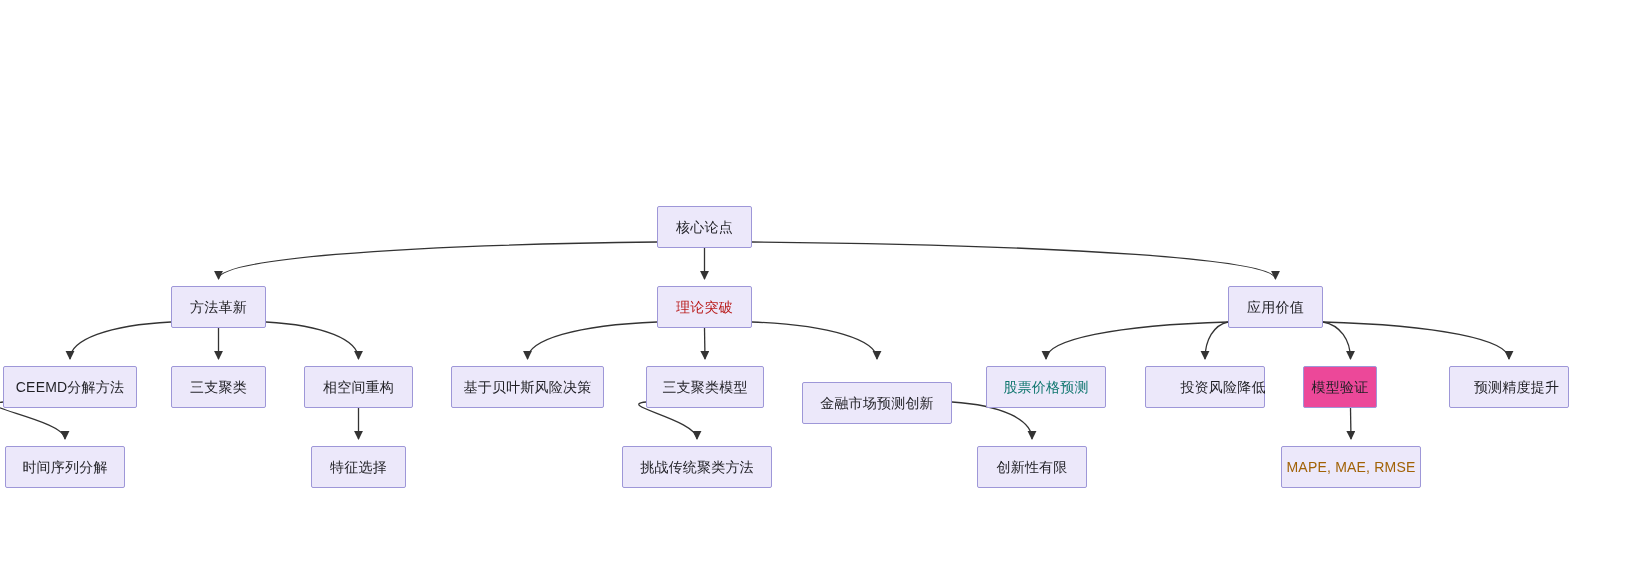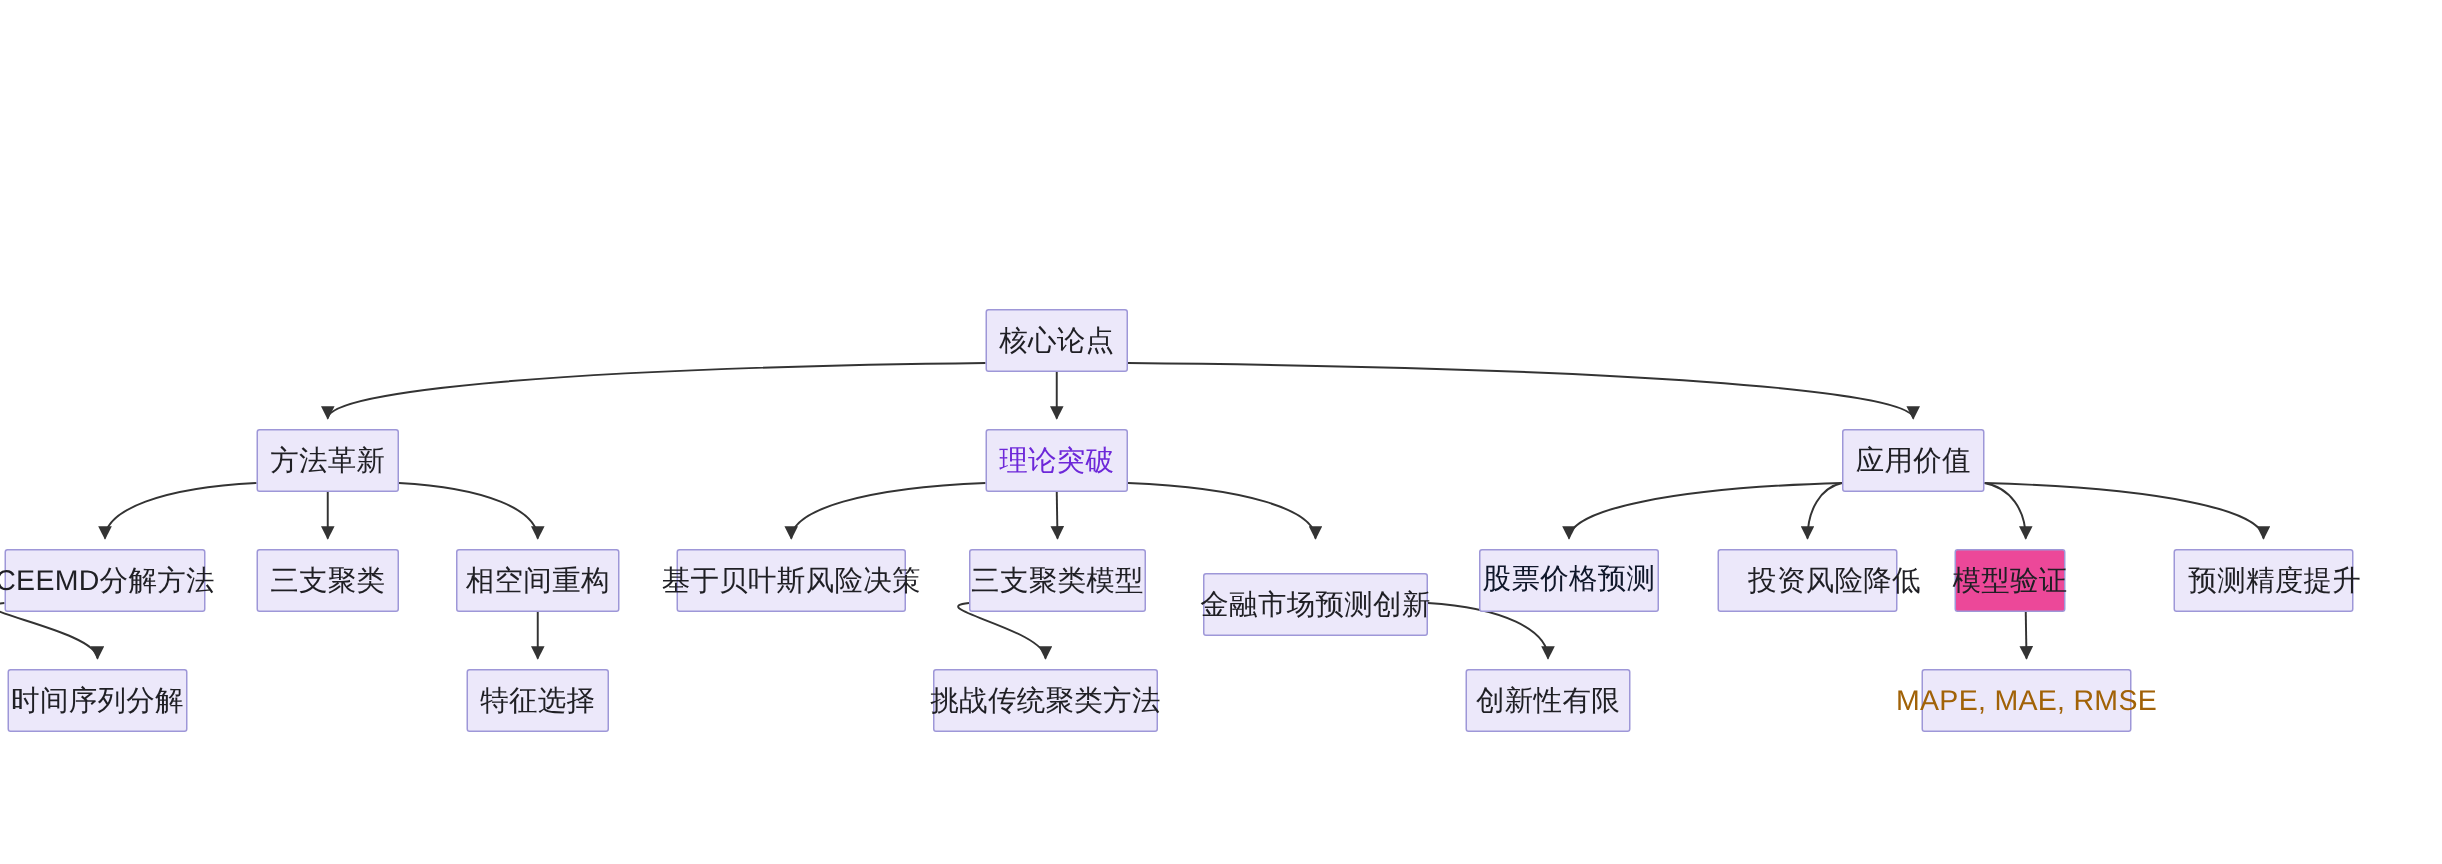--- a/index.html
+++ b/index.html
@@ -31,21 +31,21 @@
   .node {
     position: absolute;
     box-sizing: border-box;
     background: #ece8fa;
     border: 1px solid #9e97d8;
     border-radius: 2px;
     display: flex;
     align-items: center;
     justify-content: center;
     color: #1f1f24;
-    font-size: 19px;
+    font-size: 14px;
     line-height: 1;
     letter-spacing: 0.2px;
     white-space: nowrap;
     user-select: none;
   }
   .node-label {
     display: block;
     pointer-events: none;
   }
 </style>
@@ -80,21 +80,21 @@
         <path class="edge-path" d="M 1350.5 408 L 1351 439" stroke="#333333" marker-end="url(#arrow)"></path>
       </g>
   </svg>
   <div id="nodes">
       <div class="node" style="left: 657px; top: 206px; width: 95px; height: 42px; background: rgb(236, 232, 250); border-color: rgb(158, 151, 216); color: rgb(31, 31, 36);">
         <span class="node-label">核心论点</span>
       </div>
       <div class="node" style="left: 171px; top: 286px; width: 95px; height: 42px; background: rgb(236, 232, 250); border-color: rgb(158, 151, 216); color: rgb(31, 31, 36);">
         <span class="node-label">方法革新</span>
       </div>
-      <div class="node" style="left: 657px; top: 286px; width: 95px; height: 42px; background: rgb(236, 232, 250); border-color: rgb(158, 151, 216); color: #6d28d9;">
+      <div class="node" style="left: 657px; top: 286px; width: 95px; height: 42px; background: rgb(236, 232, 250); border-color: rgb(158, 151, 216); color: #b91c1c;">
         <span class="node-label">理论突破</span>
       </div>
       <div class="node" style="left: 1228px; top: 286px; width: 95px; height: 42px; background: rgb(236, 232, 250); border-color: rgb(158, 151, 216); color: rgb(31, 31, 36);">
         <span class="node-label">应用价值</span>
       </div>
       <div class="node" style="left: 3px; top: 366px; width: 134px; height: 42px; background: rgb(236, 232, 250); border-color: rgb(158, 151, 216); color: rgb(31, 31, 36);">
         <span class="node-label">CEEMD分解方法</span>
       </div>
       <div class="node" style="left: 171px; top: 366px; width: 95px; height: 42px; background: rgb(236, 232, 250); border-color: rgb(158, 151, 216); color: rgb(31, 31, 36);">
         <span class="node-label">三支聚类</span>
@@ -104,21 +104,21 @@
       </div>
       <div class="node" style="left: 451px; top: 366px; width: 153px; height: 42px; background: rgb(236, 232, 250); border-color: rgb(158, 151, 216); color: rgb(31, 31, 36);">
         <span class="node-label">基于贝叶斯风险决策</span>
       </div>
       <div class="node" style="left: 646px; top: 366px; width: 118px; height: 42px; background: rgb(236, 232, 250); border-color: rgb(158, 151, 216); color: rgb(31, 31, 36);">
         <span class="node-label">三支聚类模型</span>
       </div>
       <div class="node" style="left: 802px; top: 366px; width: 150px; height: 42px; background: rgb(236, 232, 250); border-color: rgb(158, 151, 216); color: rgb(31, 31, 36); margin-top: 16px;">
         <span class="node-label">金融市场预测创新</span>
       </div>
-      <div class="node" style="left: 986px; top: 366px; width: 120px; height: 42px; background: rgb(236, 232, 250); border-color: rgb(158, 151, 216); color: #0f172a; font-family: Liberation Mono, monospace;">
+      <div class="node" style="left: 986px; top: 366px; width: 120px; height: 42px; background: rgb(236, 232, 250); border-color: rgb(158, 151, 216); color: #0f766e;">
         <span class="node-label">股票价格预测</span>
       </div>
       <div class="node" style="left: 1145px; top: 366px; width: 120px; height: 42px; background: rgb(236, 232, 250); border-color: rgb(158, 151, 216); color: rgb(31, 31, 36); padding-left: 36px;">
         <span class="node-label">投资风险降低</span>
       </div>
       <div class="node" style="left: 1303px; top: 366px; width: 74px; height: 42px; background: #ec4899; border-color: rgb(158, 151, 216); color: rgb(31, 31, 36);">
         <span class="node-label">模型验证</span>
       </div>
       <div class="node" style="left: 1449px; top: 366px; width: 120px; height: 42px; background: rgb(236, 232, 250); border-color: rgb(158, 151, 216); color: rgb(31, 31, 36); padding-left: 15px;">
         <span class="node-label">预测精度提升</span>

